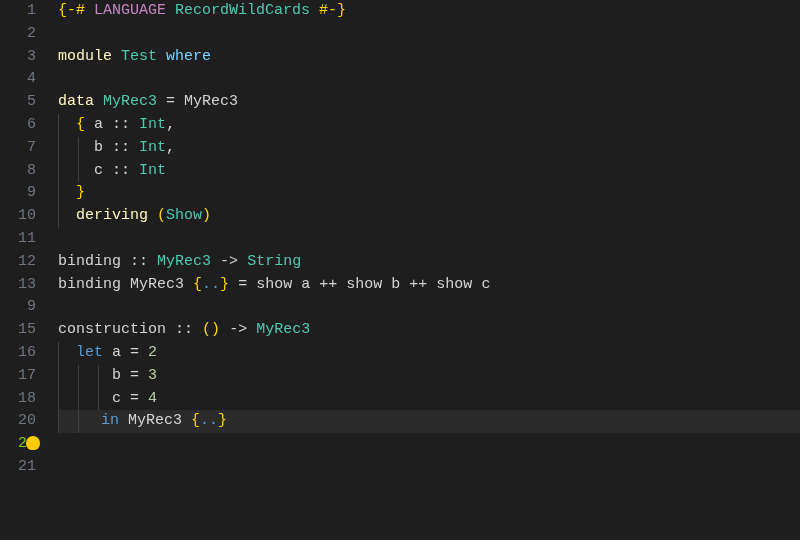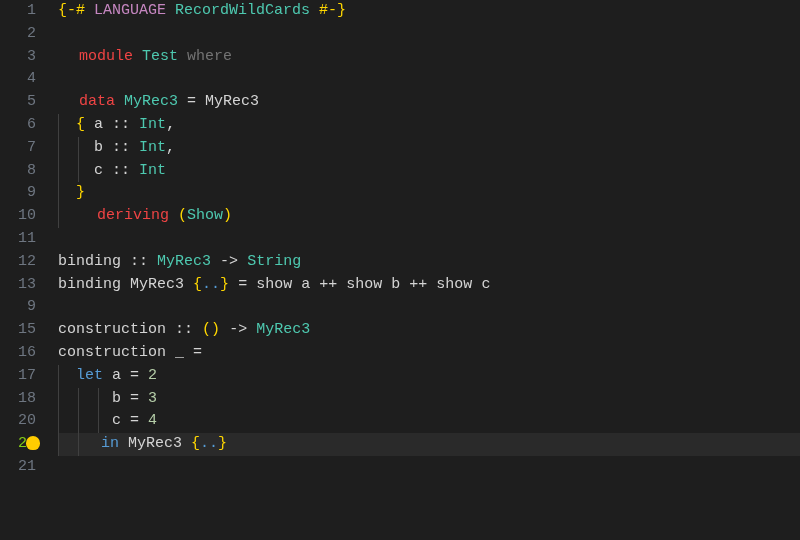--- a/index.html
+++ b/index.html
@@ -58,30 +58,30 @@
     .indent-guide {
       position: absolute;
       left: 0;
       top: 0;
       bottom: 0;
       width: 1px;
       background: #404040;
     }
     .c-pragma { color: #c586c0; }
     .c-pragma-brace { color: #ffd700; }
-    .c-keyword { color: #ef4444; margin-left: 21px; }
+    .c-keyword { color: #fef9c3; }
     .c-typename { color: #4ec9b0; }
     .c-op { color: #d4d4d4; }
     .c-punct { color: #d4d4d4; }
     .c-ident { color: #d4d4d4; }
     .c-brace-y { color: #ffd700; }
     .c-paren-y { color: #ffd700; }
     .c-dotdot { color: #569cd6; }
     .c-module { color: #4ec9b0; margin-top: 26px; }
-    .c-where { color: #737373; }
+    .c-where { color: #7dd3fc; }
     .c-let { color: #569cd6; }
     .c-in { color: #569cd6; }
     .c-num { color: #b5cea8; }
   </style>
 </head>
 <body>
 
 <div class="editor">
   <div class="gutter" id="gutter">
       <div class="ln">1</div>
@@ -115,20 +115,19 @@
       <div class="line"><span class="indent-guide" style="left: 0px;"></span><span>  </span><span class="c-brace-y">{</span><span> </span><span class="c-ident">a</span><span> </span><span class="c-op">::</span><span> </span><span class="c-typename">Int</span><span class="c-punct">,</span></div>
       <div class="line"><span class="indent-guide" style="left: 0px;"></span><span class="indent-guide" style="left: 20px;"></span><span>    </span><span class="c-ident">b</span><span> </span><span class="c-op">::</span><span> </span><span class="c-typename">Int</span><span class="c-punct">,</span></div>
       <div class="line"><span class="indent-guide" style="left: 0px;"></span><span class="indent-guide" style="left: 20px;"></span><span>    </span><span class="c-ident">c</span><span> </span><span class="c-op">::</span><span> </span><span class="c-typename">Int</span></div>
       <div class="line"><span class="indent-guide" style="left: 0px;"></span><span>  </span><span class="c-brace-y">}</span></div>
       <div class="line"><span class="indent-guide" style="left: 0px;"></span><span>  </span><span class="c-keyword">deriving</span><span> </span><span class="c-paren-y">(</span><span class="c-typename">Show</span><span class="c-paren-y">)</span></div>
       <div class="line"></div>
       <div class="line"><span class="c-ident">binding</span><span> </span><span class="c-op">::</span><span> </span><span class="c-typename">MyRec3</span><span> </span><span class="c-op">-&gt;</span><span> </span><span class="c-typename">String</span></div>
       <div class="line"><span class="c-ident">binding</span><span> </span><span class="c-ident">MyRec3</span><span> </span><span class="c-brace-y">{</span><span class="c-dotdot">..</span><span class="c-brace-y">}</span><span> </span><span class="c-op">=</span><span> </span><span class="c-ident">show</span><span> </span><span class="c-ident">a</span><span> </span><span class="c-op">++</span><span> </span><span class="c-ident">show</span><span> </span><span class="c-ident">b</span><span> </span><span class="c-op">++</span><span> </span><span class="c-ident">show</span><span> </span><span class="c-ident">c</span></div>
       <div class="line"></div>
       <div class="line"><span class="c-ident">construction</span><span> </span><span class="c-op">::</span><span> </span><span class="c-paren-y">(</span><span class="c-paren-y">)</span><span> </span><span class="c-op">-&gt;</span><span> </span><span class="c-typename">MyRec3</span></div>
-      <div class="line"><span class="c-ident">construction</span><span> </span><span class="c-ident">_</span><span> </span><span class="c-op">=</span></div>
       <div class="line"><span class="indent-guide" style="left: 0px;"></span><span>  </span><span class="c-let">let</span><span> </span><span class="c-ident">a</span><span> </span><span class="c-op">=</span><span> </span><span class="c-num">2</span></div>
       <div class="line"><span class="indent-guide" style="left: 0px;"></span><span class="indent-guide" style="left: 20px;"></span><span class="indent-guide" style="left: 40px;"></span><span>      </span><span class="c-ident">b</span><span> </span><span class="c-op">=</span><span> </span><span class="c-num">3</span></div>
       <div class="line"><span class="indent-guide" style="left: 0px;"></span><span class="indent-guide" style="left: 20px;"></span><span class="indent-guide" style="left: 40px;"></span><span>      </span><span class="c-ident">c</span><span> </span><span class="c-op">=</span><span> </span><span class="c-num">4</span></div>
       <div class="line current"><span class="indent-guide" style="left: 0px;"></span><span class="indent-guide" style="left: 20px;"></span><span>   </span><span class="c-in">in</span><span> </span><span class="c-ident">MyRec3</span><span> </span><span class="c-brace-y">{</span><span class="c-dotdot">..</span><span class="c-brace-y">}</span></div>
       <div class="line"></div>
     </div>
 </div>
 
 </body></html>

